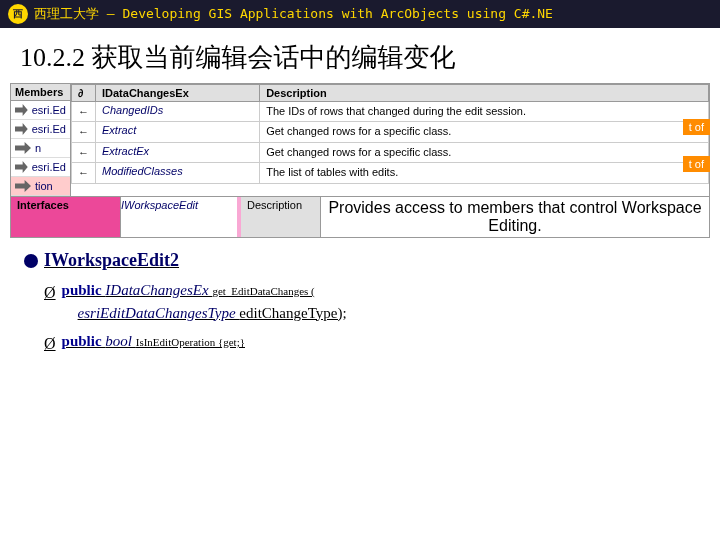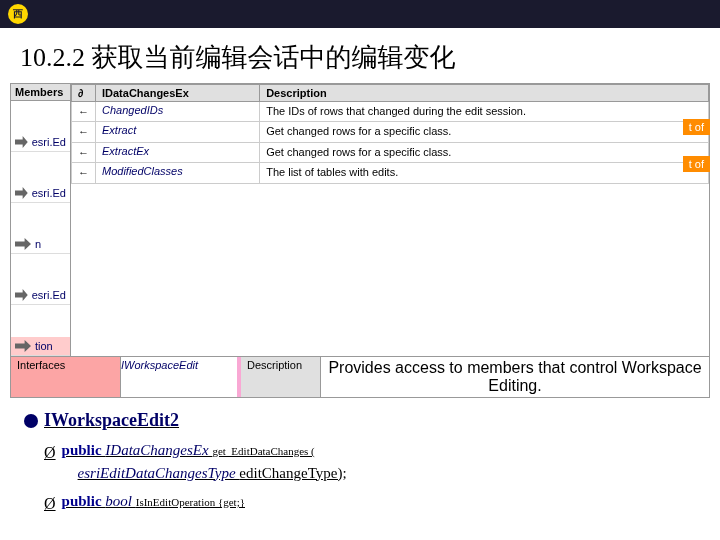--- a/index.html
+++ b/index.html
@@ -74,21 +74,20 @@
     }
     #sidebar .sidebar-item {
       display: flex;
       align-items: center;
       padding: 3px 4px;
       border-bottom: 1px solid #ddd;
       gap: 4px;
       font-size: 11px;
       color: #000066;
       font-family: Arial, sans-serif;
-      margin-top: 32px;
     }
     #sidebar .sidebar-item .arrow {
       width: 16px;
       height: 12px;
       display: inline-block;
       background: #666;
       clip-path: polygon(0 30%, 60% 30%, 60% 0%, 100% 50%, 60% 100%, 60% 70%, 0 70%);
     }
     #sidebar .sidebar-item.highlight {
       background: #ffcccc;
@@ -137,24 +136,24 @@
     
     #interfaces-row {
       display: flex;
       font-size: 11px;
       font-family: Arial, sans-serif;
       border: 1px solid #999;
       border-top: none;
       margin: 0 10px;
     }
     #interfaces-row .if-label {
-      background: #fca5a5;
+      background: #ec4899;
       border-right: 1px solid #999;
       padding: 2px 6px;
-      font-weight: normal;
+      font-weight: bold;
       min-width: 110px;
     }
     #interfaces-row .if-name {
       padding: 2px 0;
       min-width: 120px;
       border-right: 4px solid #f9a8d4;
       color: #000066;
       font-style: italic;
     }
     #interfaces-row .if-desc-label {
@@ -214,20 +213,23 @@
     .param { color: #000; font-size: 15px; }
     .indent { margin-left: 16px; }
   </style>
 </head>
 <body>
 
 <div id="titlebar">
   <div class="logo">
     <span>西</span>
   </div>
+  <span>
+    <span class="chinese">西理工大学</span><span> — Developing GIS Applications with ArcObjects using C#.NE</span>
+  </span>
 </div>
 
 <div id="heading">10.2.2  获取当前编辑会话中的编辑变化</div>
 
 <div id="content">
 
   <div id="sidebar">
     <div class="members-header">Members</div>
     <div class="sidebar-item">
       <span class="arrow"></span>

